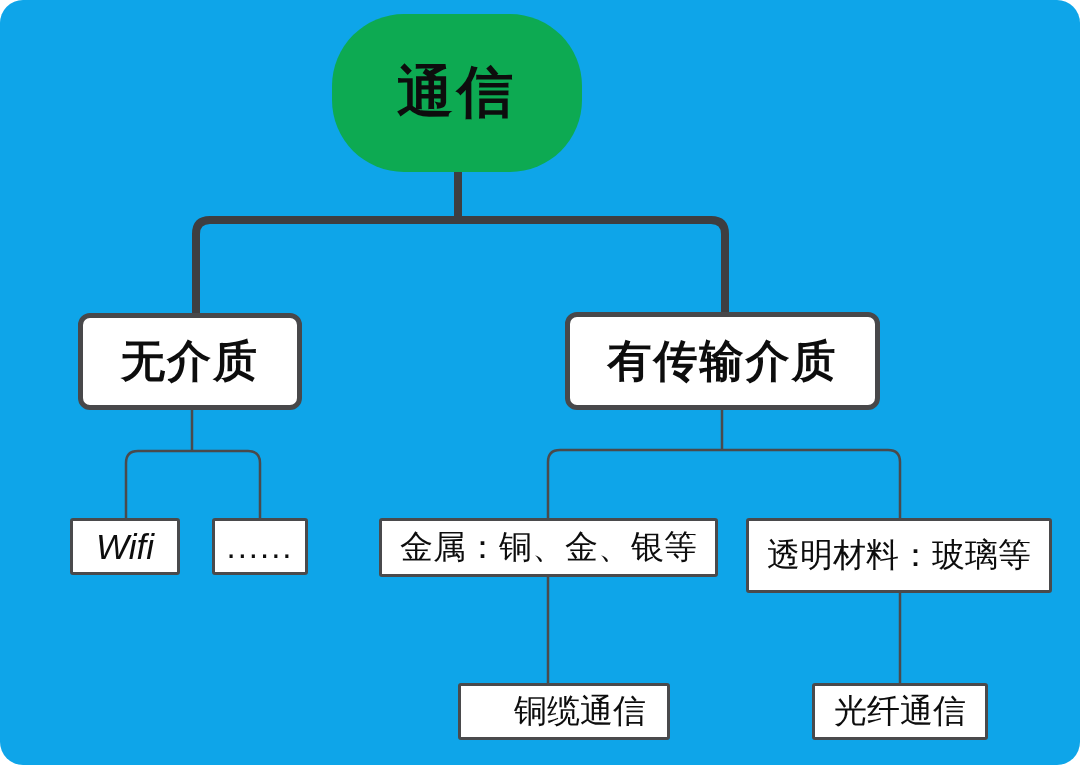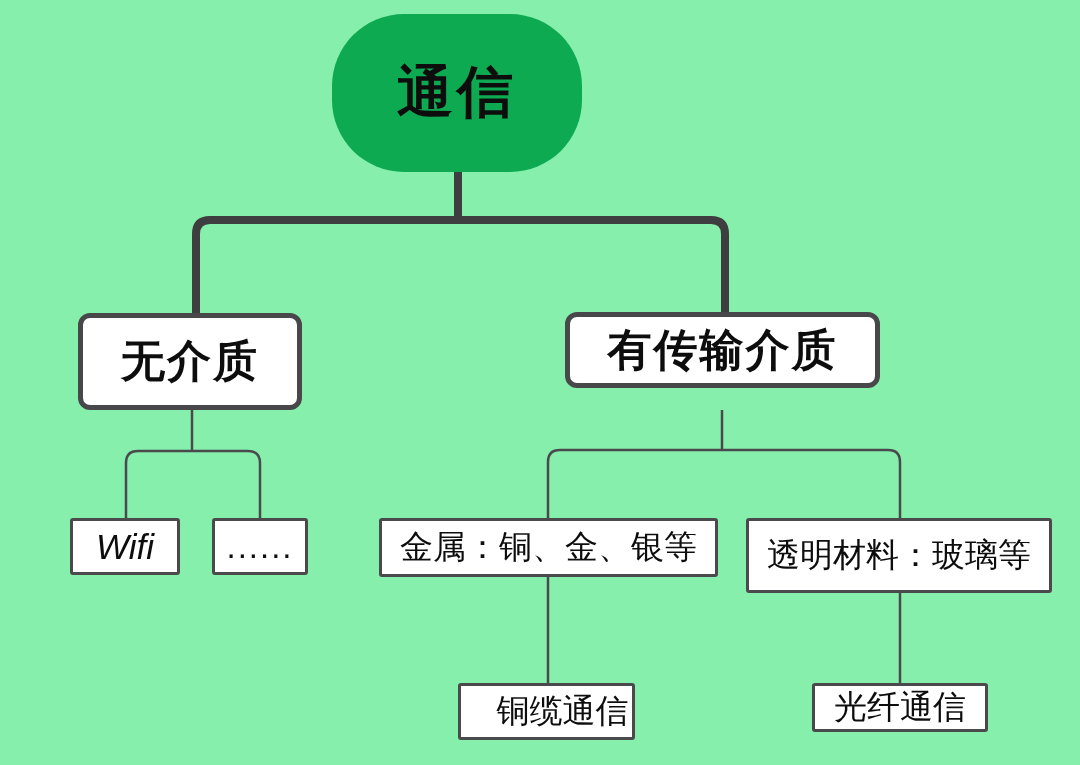--- a/index.html
+++ b/index.html
@@ -1,23 +1,24 @@
 <!DOCTYPE html>
 <html><head>
 <meta charset="utf-8">
 <style>
   html, body { margin: 0; padding: 0; }
   body { background: #ffffff; }
   .stage {
     position: relative;
     width: 1080px;
     height: 765px;
-    background: #86efac;
+    background: #0ea5e9;
     overflow: hidden;
     font-family: "Liberation Sans", "DejaVu Sans", sans-serif;
+    border-radius: 23px;
   }
   .connectors {
     position: absolute;
     left: 0; top: 0;
     width: 1080px; height: 765px;
   }
   .node {
     position: absolute;
     display: flex;
     align-items: center;
@@ -38,33 +39,33 @@
     border: none;
   }
   .node-l1 {
     border: 5px solid #48484a;
     border-radius: 12px;
     font-size: 44px;
     font-weight: bold;
     letter-spacing: 2px;
   }
   .node-no-medium   { left: 78px;  top: 313px; width: 224px; height: 97px; }
-  .node-has-medium  { left: 565px; top: 312px; width: 315px; height: 76px; }
+  .node-has-medium  { left: 565px; top: 312px; width: 315px; height: 98px; }
   .node-small {
     border: 3px solid #4a4a4c;
     border-radius: 3px;
     font-size: 33px;
     font-weight: normal;
   }
   .node-wifi        { left: 70px;  top: 518px; width: 110px; height: 57px; font-size: 35px; }
   .node-dots        { left: 212px; top: 518px; width: 96px;  height: 57px; letter-spacing: 2px; }
   .node-metal       { left: 379px; top: 518px; width: 339px; height: 59px; }
   .node-transparent { left: 746px; top: 518px; width: 306px; height: 75px; }
-  .node-copper      { left: 458px; top: 683px; width: 177px; height: 57px; padding-left: 32px; }
-  .node-fiber       { left: 812px; top: 683px; width: 176px; height: 49px; }
+  .node-copper      { left: 458px; top: 683px; width: 212px; height: 57px; padding-left: 32px; }
+  .node-fiber       { left: 812px; top: 683px; width: 176px; height: 57px; }
 </style>
 </head>
 <body>
 
 <div class="stage">
 
   <svg class="connectors" viewBox="0 0 1080 765" xmlns="http://www.w3.org/2000/svg" fill="none">
 
     <path d="M 458 168 L 458 224" stroke-width="8" stroke="#3e3e40"></path>
     <path d="M 196 316 L 196 234 Q 196 220 210 220 L 711 220 Q 725 220 725 234 L 725 316" stroke-width="8" stroke="#3e3e40"></path>

